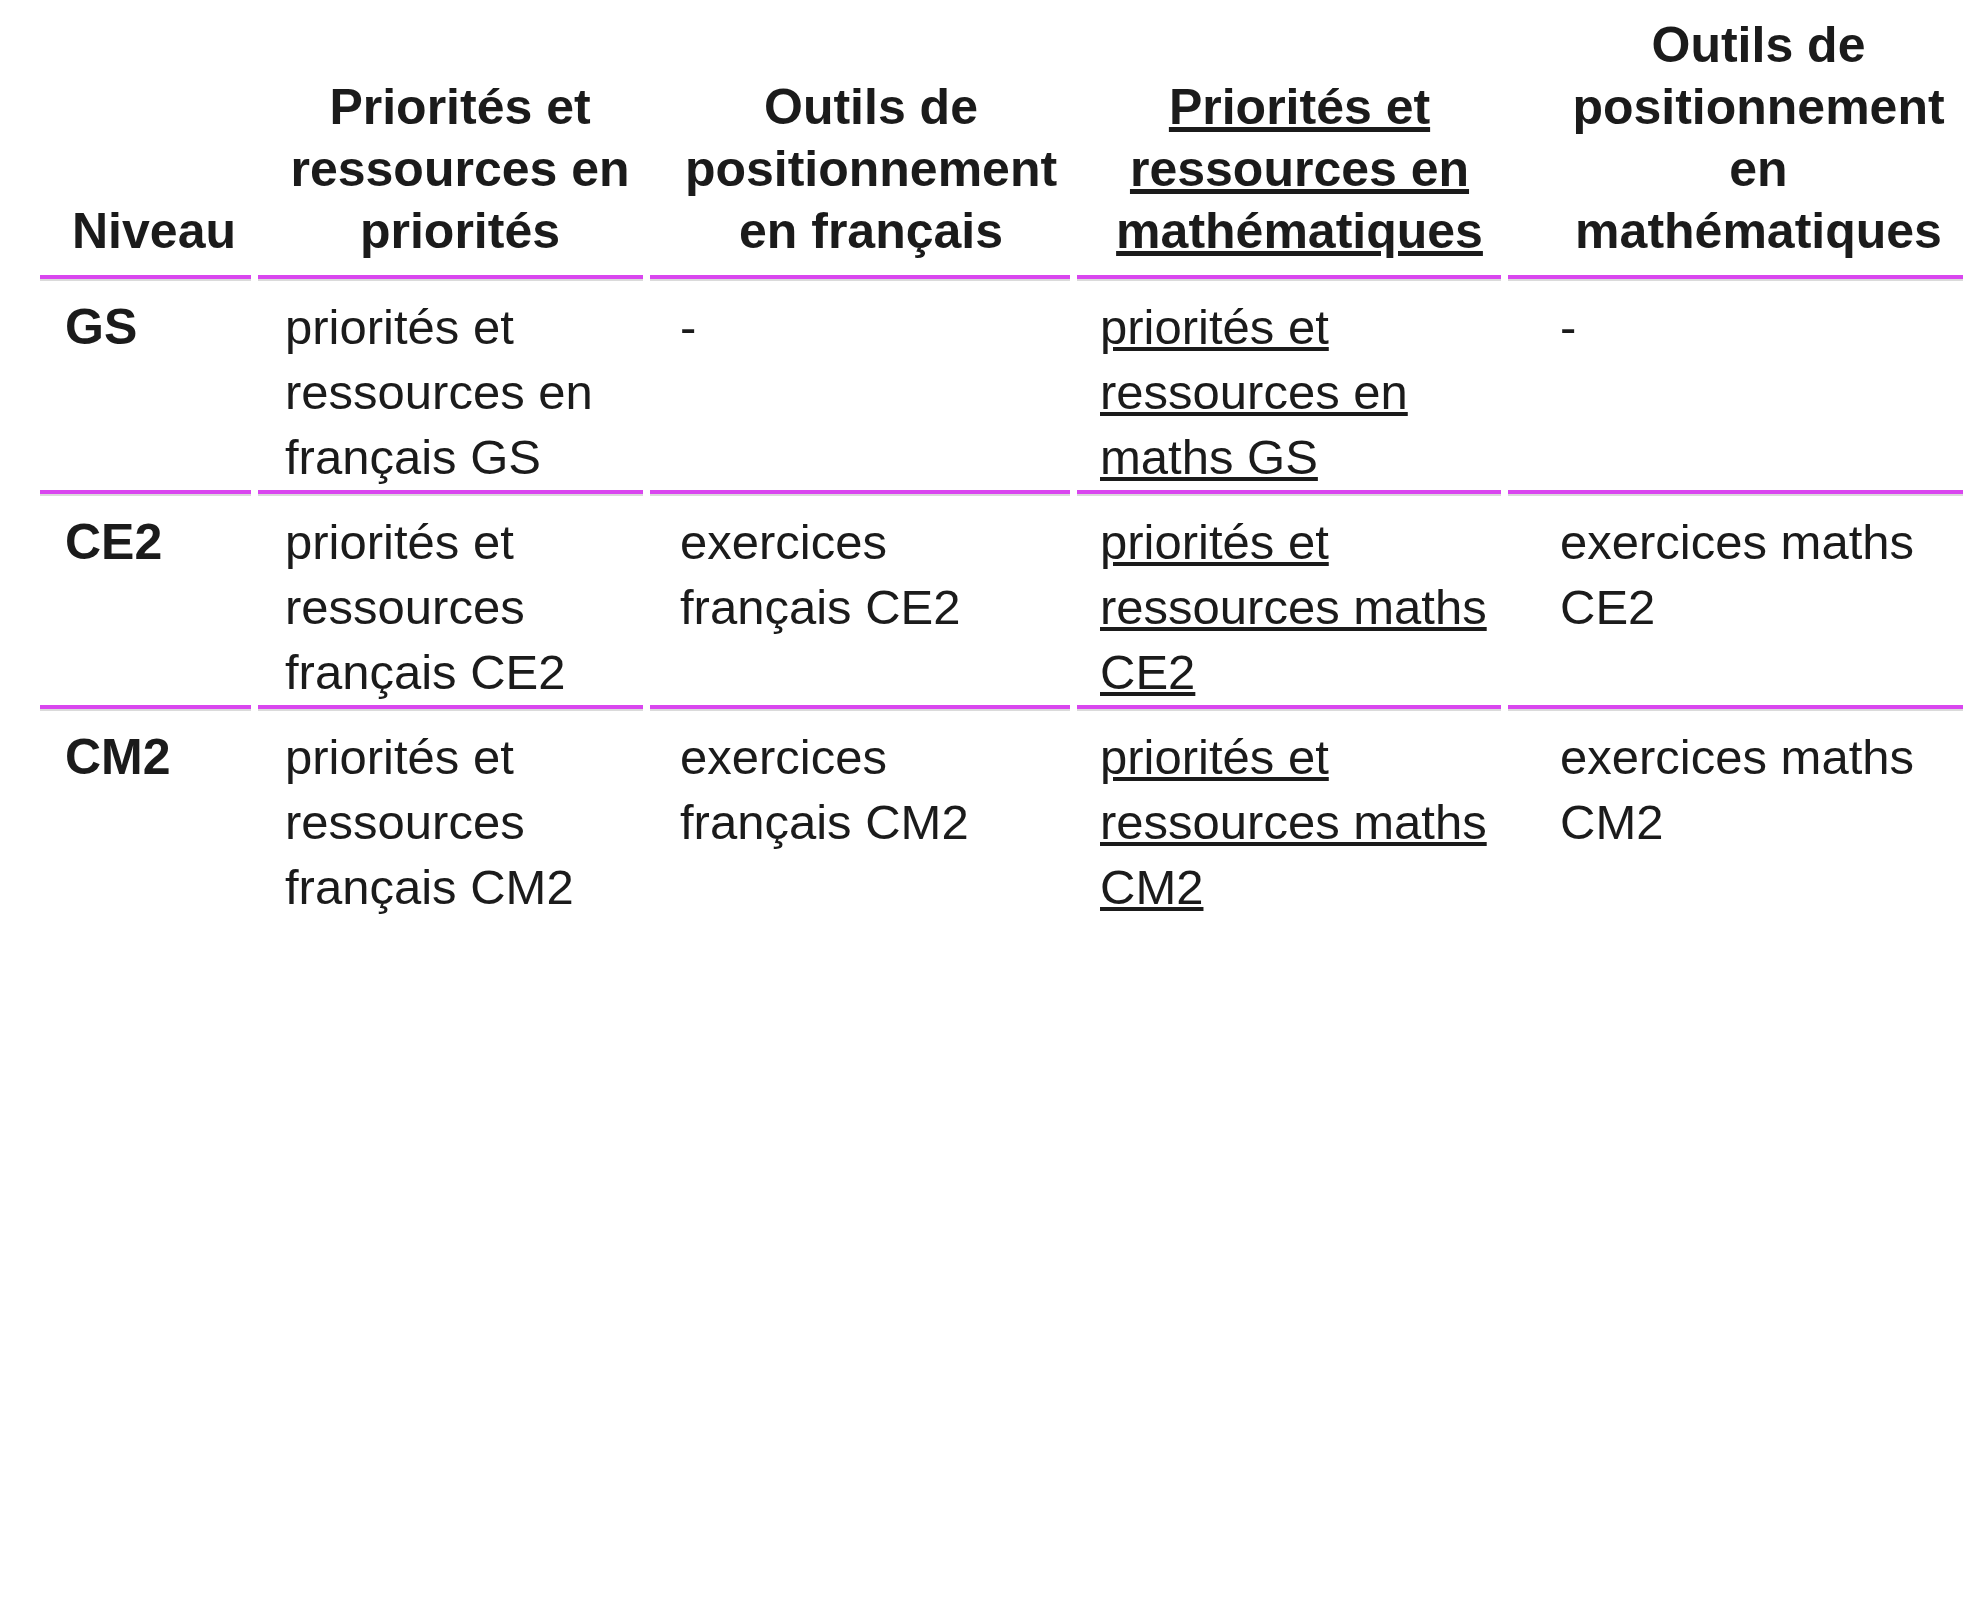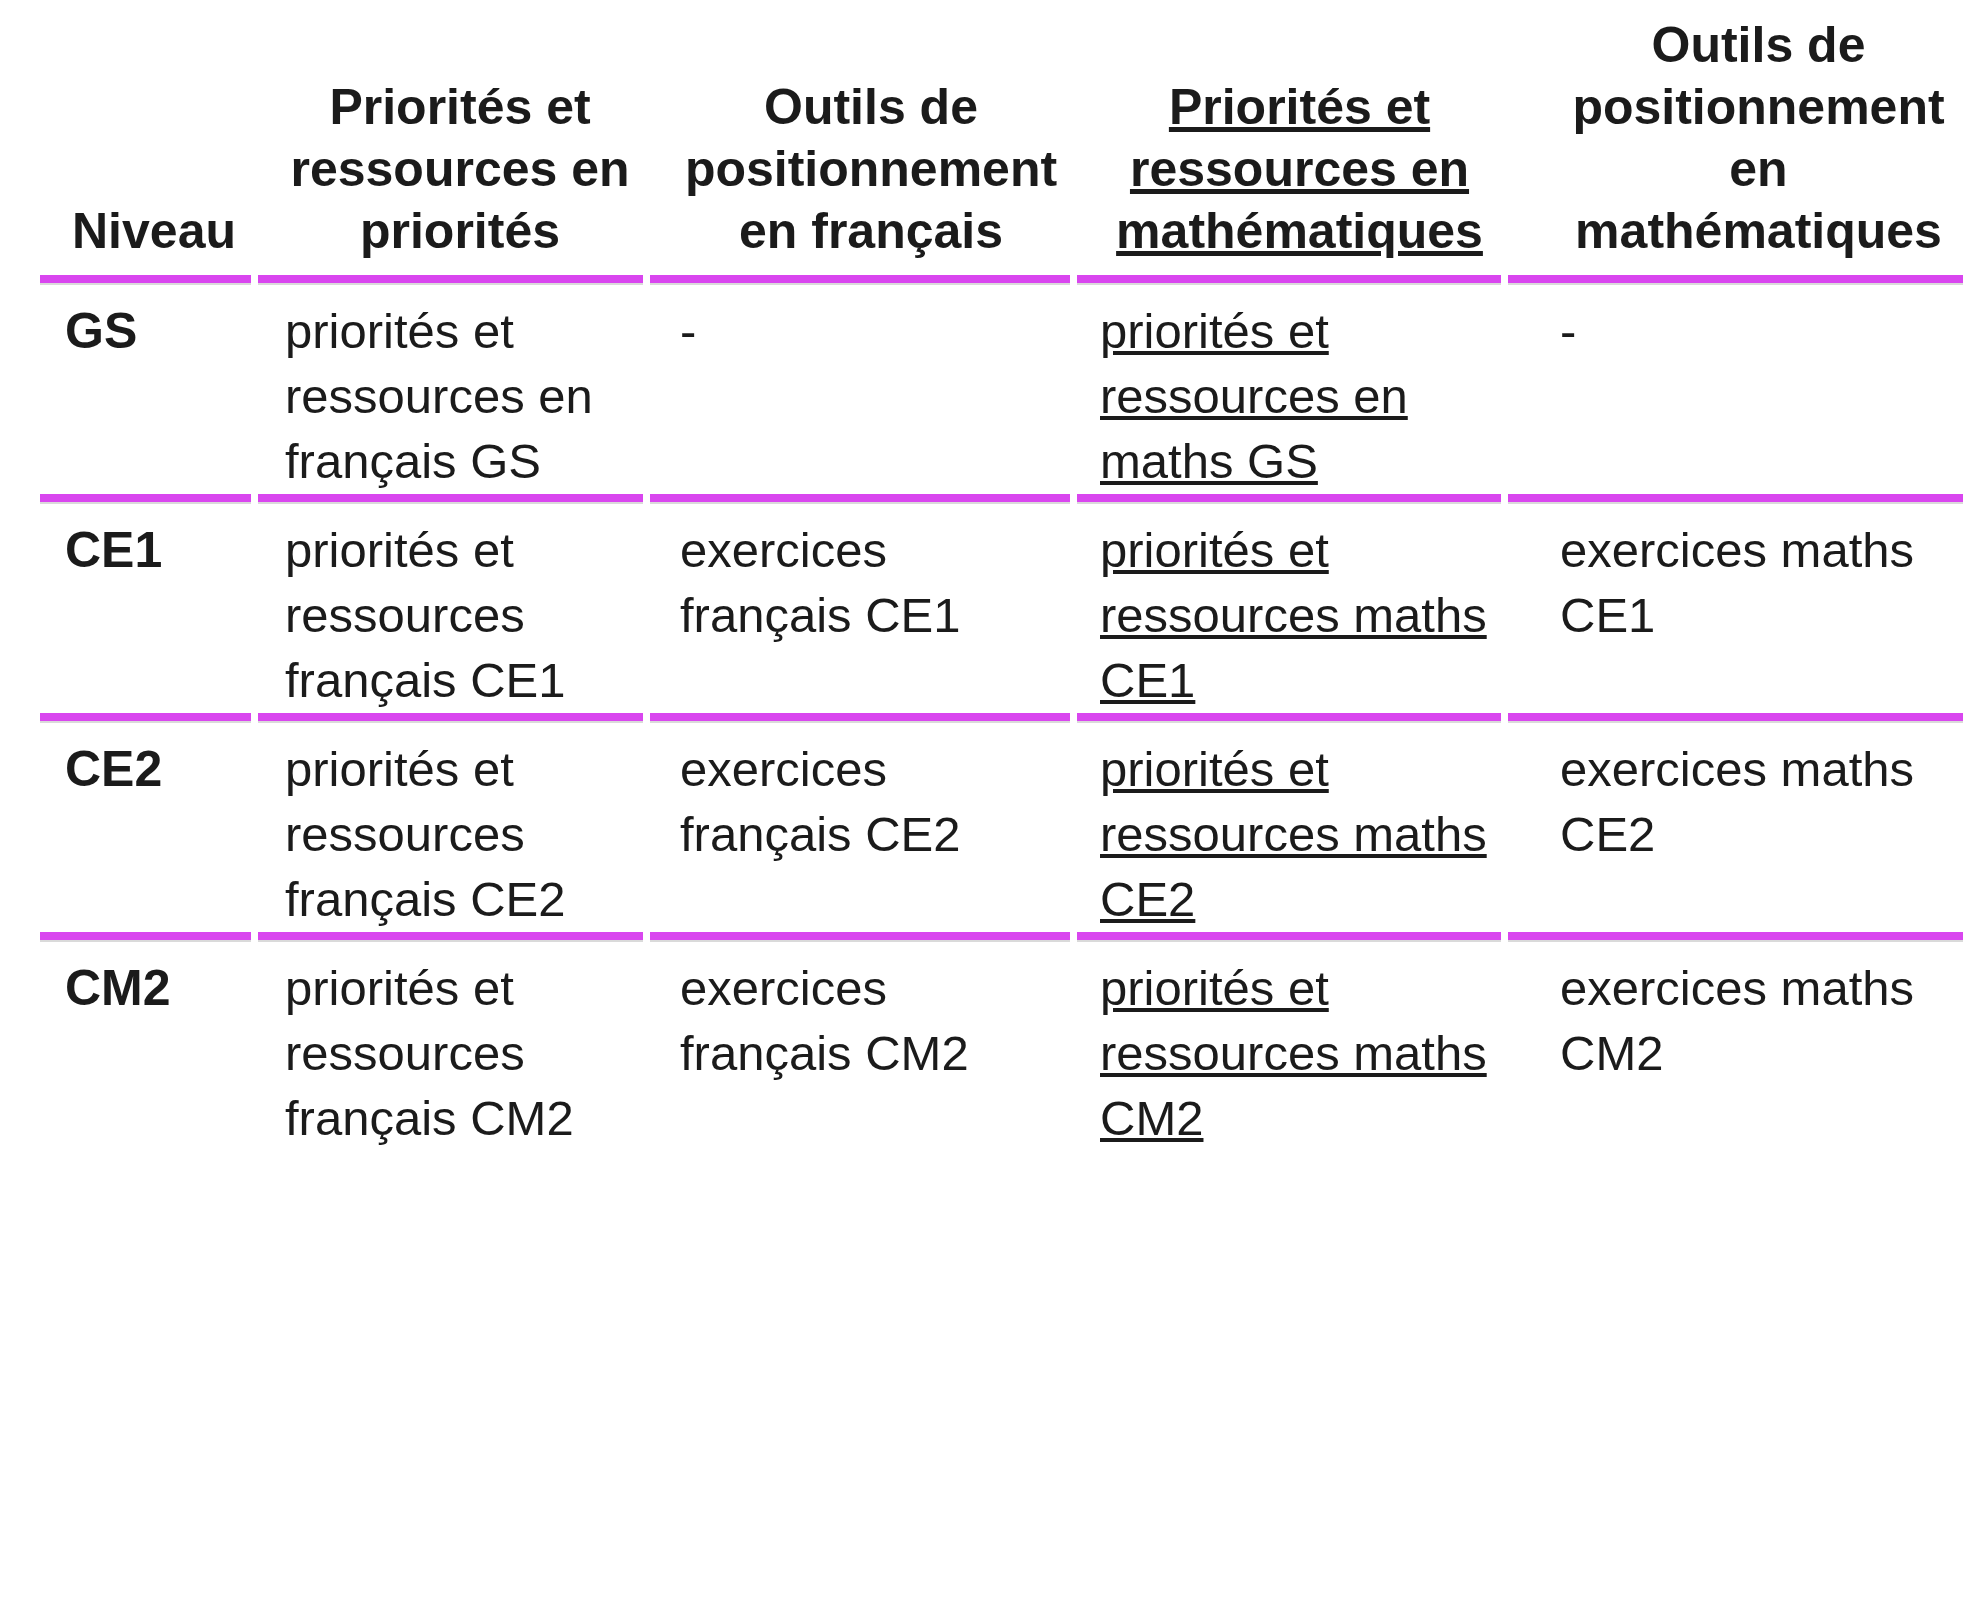--- a/index.html
+++ b/index.html
@@ -41,21 +41,21 @@
     padding: 14px 8px 13px 27px;
     color: #1b1b1b;
   }
   td {
     font-size: 49px;
     line-height: 65px;
     font-weight: 400;
     text-align: left;
     vertical-align: top;
     padding: 16px 8px 0 27px;
-    border-top: 8px solid #d946ef;
+    border-top: 4px solid #d946ef;
     box-shadow: inset 0 2px 0 #dadada;
     color: #1b1b1b;
   }
   
   th.c0, td.c0 { padding-left: 25px; padding-right: 8px; }
   th.c2, td.c2 { padding-left: 30px; }
   th.c3, td.c3 { padding-left: 23px; padding-right: 2px; text-decoration: underline; }
   th.c4, td.c4 { padding-left: 52px; padding-right: 6px; }
   td.c0 { font-weight: 700; font-size: 50px; }
 </style>
@@ -82,27 +82,20 @@
     </thead>
     <tbody>
       <tr>
         <td class="c0">GS</td>
         <td class="c1">priorités et ressources en français GS</td>
         <td class="c2">-</td>
         <td class="c3">priorités et ressources en maths GS</td>
         <td class="c4">-</td>
       </tr>
       <tr>
-        <td class="c0">CE1</td>
-        <td class="c1">priorités et ressources français CE1</td>
-        <td class="c2">exercices français CE1</td>
-        <td class="c3">priorités et ressources maths CE1</td>
-        <td class="c4">exercices maths CE1</td>
-      </tr>
-      <tr>
         <td class="c0">CE2</td>
         <td class="c1">priorités et ressources français CE2</td>
         <td class="c2">exercices français CE2</td>
         <td class="c3">priorités et ressources maths CE2</td>
         <td class="c4">exercices maths CE2</td>
       </tr>
       <tr>
         <td class="c0">CM2</td>
         <td class="c1">priorités et ressources français CM2</td>
         <td class="c2">exercices français CM2</td>

